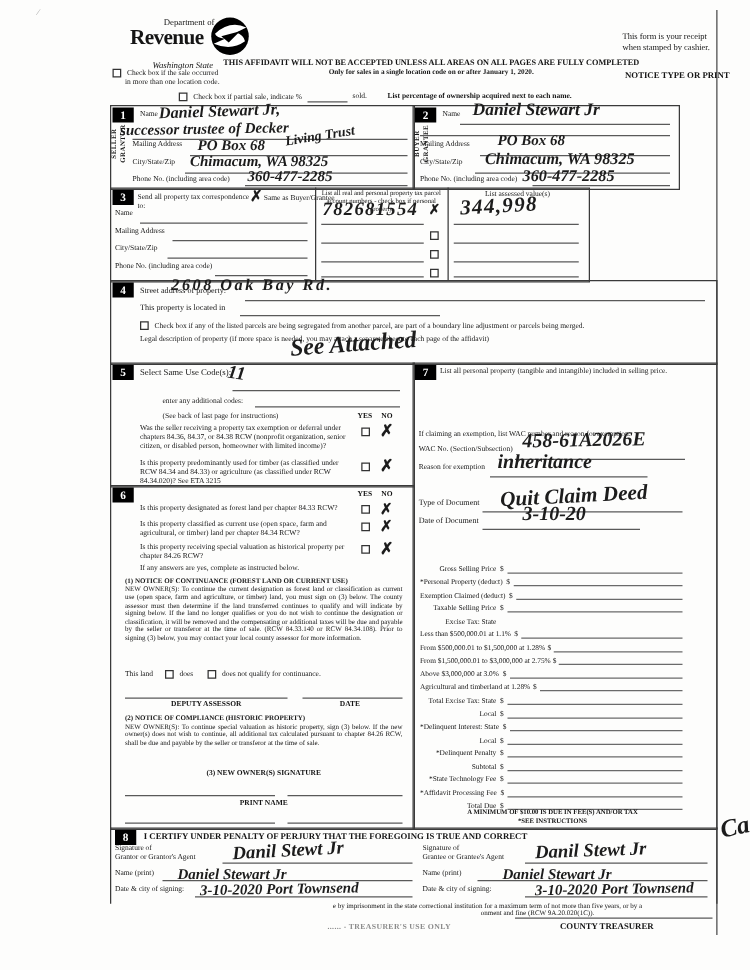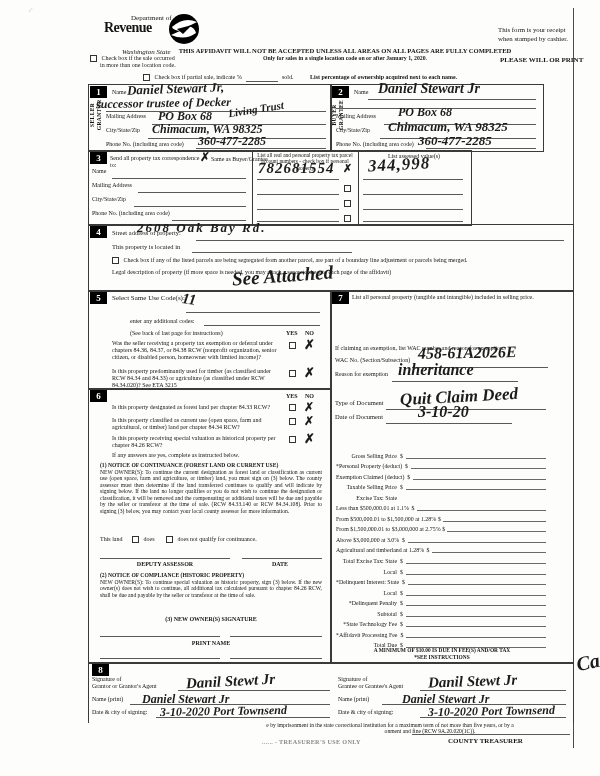--- a/index.html
+++ b/index.html
@@ -37,37 +37,37 @@
 </style>
 </head>
 <body>
 
 <div class="page">
 
   <div class="abs" style="left:30px;top:6px;color:#9a9a9a;font-size:7px;">⁄</div>
   <div class="scanline"></div>
 
   <div class="abs" style="left:131px;top:14px;font-size:7px;">Department of</div>
-  <div class="abs b" style="left:104px;top:20px;font-size:14px;letter-spacing:-0.5px;">Revenue</div>
+  <div class="abs b" style="left:104px;top:20px;font-size:17px;letter-spacing:-0.5px;">Revenue</div>
   <div class="logoswirl" style="left:167px;top:12px;">
     <svg width="34" height="34" viewBox="0 0 34 34">
       <circle cx="17" cy="17" r="15" fill="#000"></circle>
       <path d="M5 15 Q17 4 30 10 L22 14 Q28 16 29 21 Q18 29 4 23 L13 19 Q6 18 5 15 Z" fill="#fff"></path>
       <path d="M10 17 L25 13 L16 22 Z" fill="#000"></path>
     </svg>
   </div>
   <div class="abs" style="left:122px;top:48px;font-size:7px;font-style:italic;">Washington State</div>
 
   <div class="abs b ctr" style="left:110px;top:47px;width:470px;font-size:6.6px;">THIS AFFIDAVIT WILL NOT BE ACCEPTED UNLESS ALL AREAS ON ALL PAGES ARE FULLY COMPLETED</div>
   <div class="abs b ctr" style="left:200px;top:55px;width:290px;font-size:5.8px;">Only for sales in a single location code on or after January 1, 2020.</div>
 
   <div class="abs" style="left:498px;top:26px;width:90px;font-size:6.8px;line-height:1.3;">
     <span>This form is your receipt</span><br><span>when stamped by cashier.</span>
   </div>
-  <div class="abs b" style="left:500px;top:56px;font-size:7px;">PLEASE WILL OR PRINT</div>
+  <div class="abs b" style="left:500px;top:56px;font-size:7px;">NOTICE TYPE OR PRINT</div>
 
   <div class="abs lbl" style="left:90px;top:55px;width:120px;">
     <span class="cb"></span>
     <span style="margin-left:3px;">Check box if the sale occurred</span><br>
     <span style="margin-left:10px;">in more than one location code.</span>
   </div>
   <div class="abs lbl" style="left:143px;top:74px;">
     <span class="cb"></span>
     <span style="margin-left:3px;">Check box if partial sale, indicate %</span>
   </div>
@@ -328,20 +328,21 @@
       <span class="fl">Total Due</span>
       <span class="fd">$</span>
       <span class="fline"></span>
     </div>
     </div>
   <div class="abs b ctr" style="left:336px;top:647px;width:212px;font-size:5.4px;">A MINIMUM OF $10.00 IS DUE IN FEE(S) AND/OR TAX</div>
   <div class="abs b ctr" style="left:336px;top:654px;width:212px;font-size:5.4px;">*SEE INSTRUCTIONS</div>
 
   <div class="box" style="left:88px;top:662px;width:484px;height:60px;border-bottom:none;"></div>
   <div class="numbox" style="left:92px;top:664px;">8</div>
+  <div class="abs b" style="left:115px;top:665px;font-size:7px;">I CERTIFY UNDER PENALTY OF PERJURY THAT THE FOREGOING IS TRUE AND CORRECT</div>
   <div class="abs lbl" style="left:92px;top:676px;">
     <span>Signature of</span><br><span>Grantor or Grantor's Agent</span>
   </div>
   <div class="hline" style="left:178px;top:690px;width:152px;"></div>
   <div class="hw" style="left:186px;top:674px;font-size:15px;transform:rotate(-3deg);">Danil Stewt Jr</div>
   <div class="abs lbl" style="left:92px;top:696px;">Name (print)</div>
   <div class="hline" style="left:130px;top:704px;width:200px;"></div>
   <div class="hw" style="left:142px;top:693px;font-size:12px;">Daniel Stewart Jr</div>
   <div class="abs lbl" style="left:92px;top:709px;">Date &amp; city of signing:</div>
   <div class="hline" style="left:156px;top:717px;width:174px;"></div>

